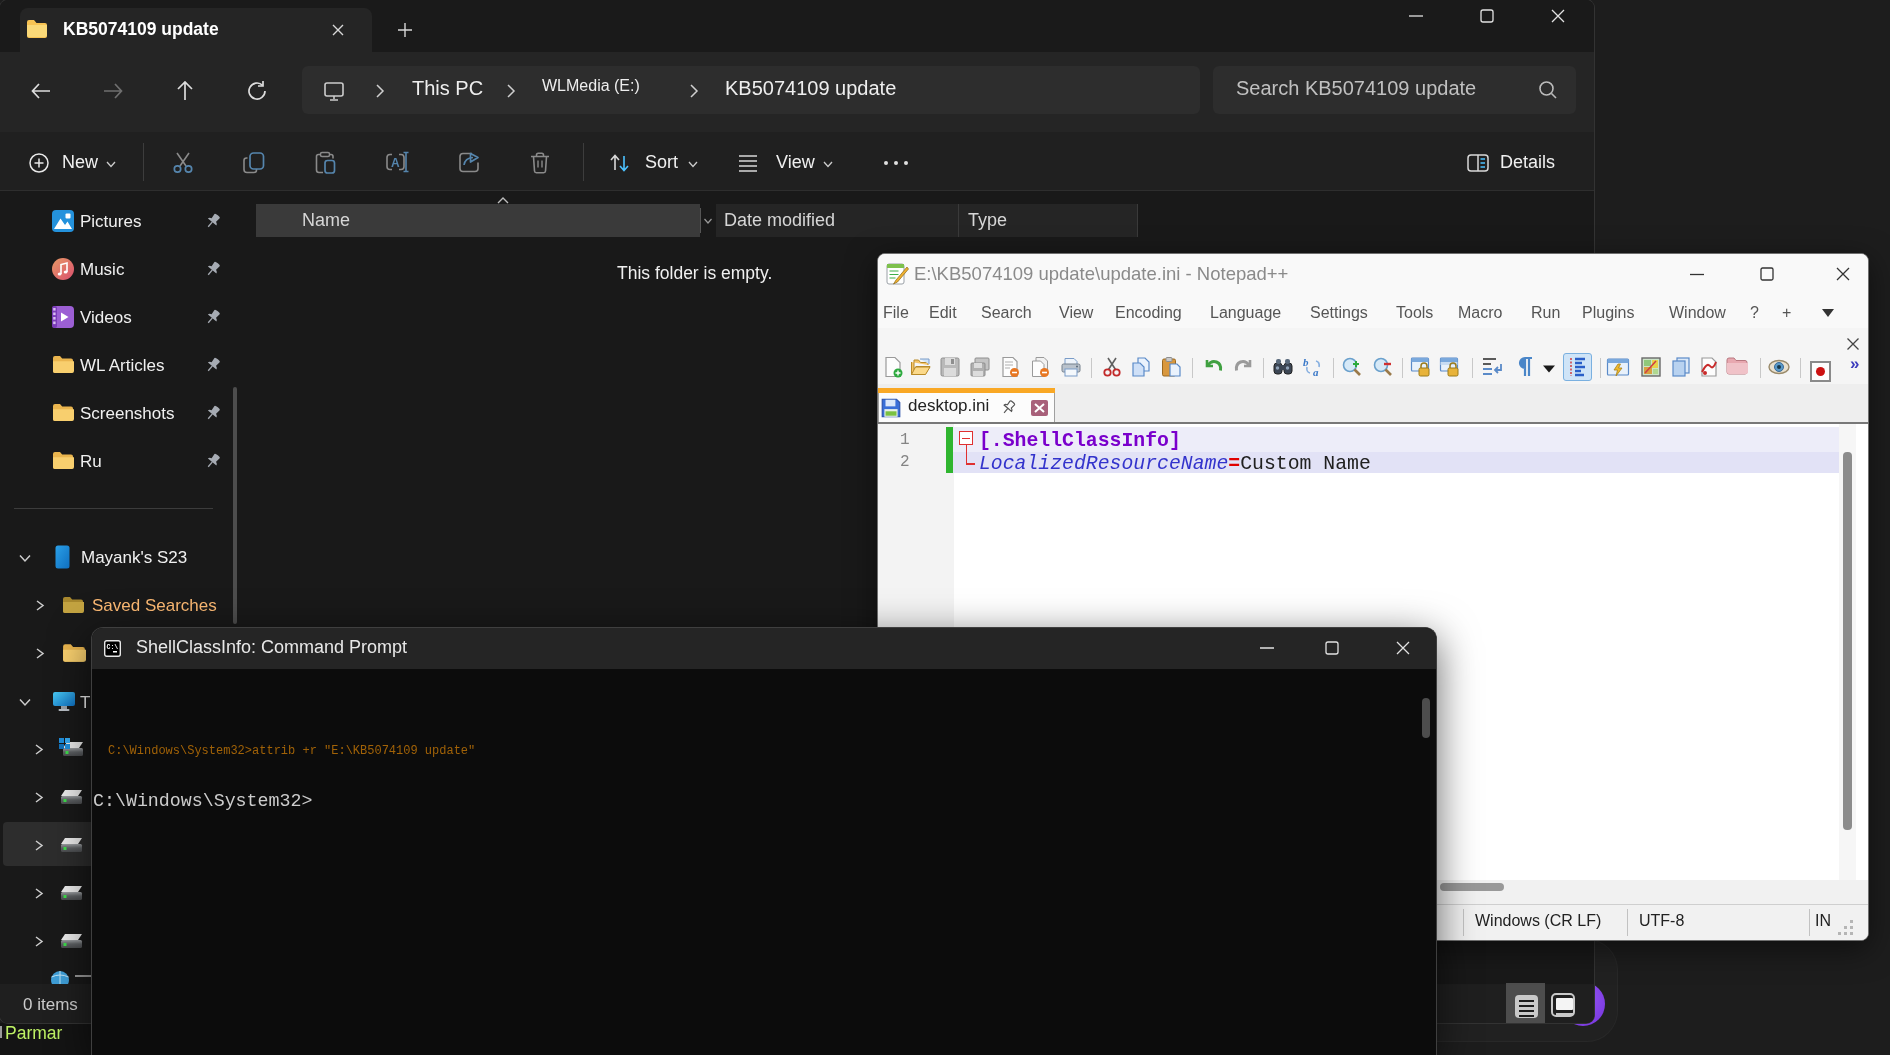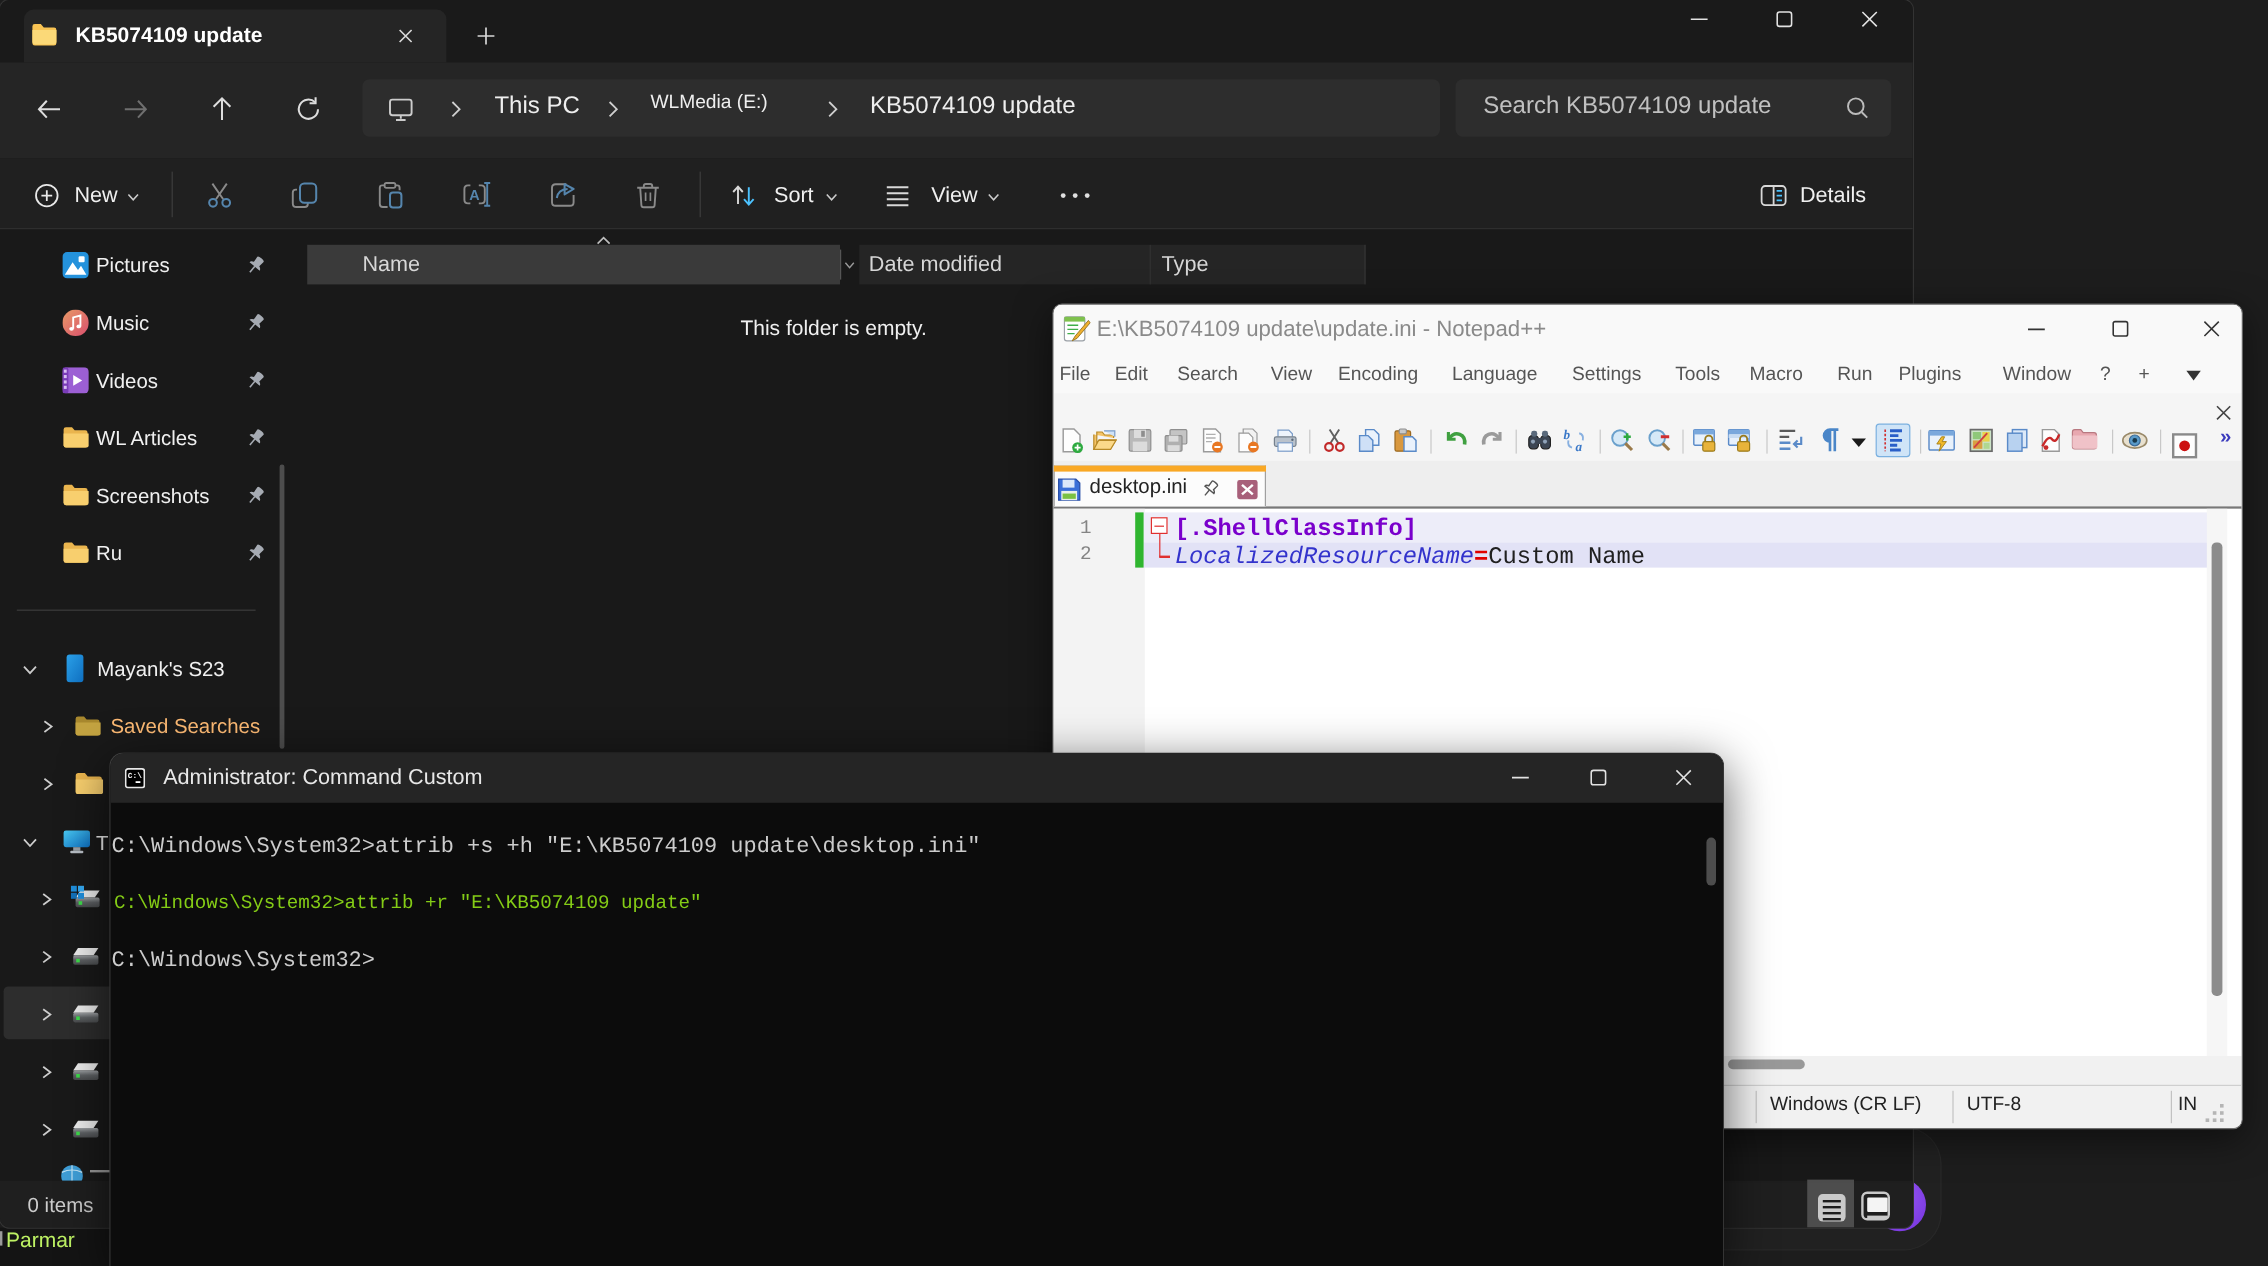--- a/index.html
+++ b/index.html
@@ -696,30 +696,29 @@
   </div>
 
   <div id="cmd" class="abs" style="left:91px;top:627px;width:1346px;height:428px;background:#0c0c0c;border:1px solid #3f3f3f;border-bottom:none;border-radius:12px 12px 0 0;overflow:hidden;box-shadow:0 10px 40px rgba(0,0,0,0.6);">
     <div class="abs" style="left:0;top:0;width:1346px;height:41px;background:#252525;"></div>
 
     <svg class="abs" style="left:12px;top:12px;" width="17" height="17" viewBox="0 0 17 17">
       <rect x="0.7" y="0.7" width="15.6" height="15.6" rx="2" fill="#000000" stroke="#e8e8e8" stroke-width="1.4"></rect>
       <text x="2.5" y="8.5" font-size="6.5" fill="#ffffff" font-family="Liberation Mono,monospace" font-weight="bold">C:\</text>
       <rect x="9" y="11" width="4" height="1.5" fill="#ffffff"></rect>
     </svg>
-    <div class="abs" style="left:44px;top:9px;font-size:18px;color:#e8e8e8;">Administrator: Command Custom</div>
+    <div class="abs" style="left:44px;top:9px;font-size:18px;color:#e8e8e8;">ShellClassInfo: Command Prompt</div>
     <svg class="abs" style="left:1166px;top:11px;" width="18" height="18" viewBox="0 0 18 18">
         <path d="M2 9 H16" stroke="#e2e2e2" stroke-width="1.3"></path>
       </svg>
     <svg class="abs" style="left:1231px;top:11px;" width="18" height="18" viewBox="0 0 18 18">
         <rect x="3" y="3" width="12" height="12" rx="2" fill="none" stroke="#e2e2e2" stroke-width="1.3"></rect>
       </svg>
     <svg class="abs" style="left:1302px;top:11px;" width="18" height="18" viewBox="0 0 18 18">
         <path d="M3 3 L15 15 M15 3 L3 15" stroke="#e2e2e2" stroke-width="1.3"></path>
       </svg>
-    <div class="abs" style="left:1px;top:68px;font-size:18.3px;font-family:'Liberation Mono',monospace;color:#cccccc;white-space:pre;">C:\Windows\System32&gt;attrib +s +h "E:\KB5074109 update\desktop.ini"</div>
-    <div class="abs" style="left:3px;top:116px;font-size:16px;font-family:'Liberation Mono',monospace;color:#84cc16;white-space:pre;">C:\Windows\System32&gt;attrib +r "E:\KB5074109 update"</div>
+    <div class="abs" style="left:16px;top:116px;font-size:12px;font-family:'Liberation Mono',monospace;color:#a16207;white-space:pre;">C:\Windows\System32&gt;attrib +r "E:\KB5074109 update"</div>
     <div class="abs" style="left:1px;top:163px;font-size:18.3px;font-family:'Liberation Mono',monospace;color:#cccccc;white-space:pre;">C:\Windows\System32&gt;</div>
 
     <div class="abs" style="left:1330px;top:70px;width:8px;height:40px;background:#4d4d4d;border-radius:4px;"></div>
   </div>
 
 </div>
 
 </body></html>

